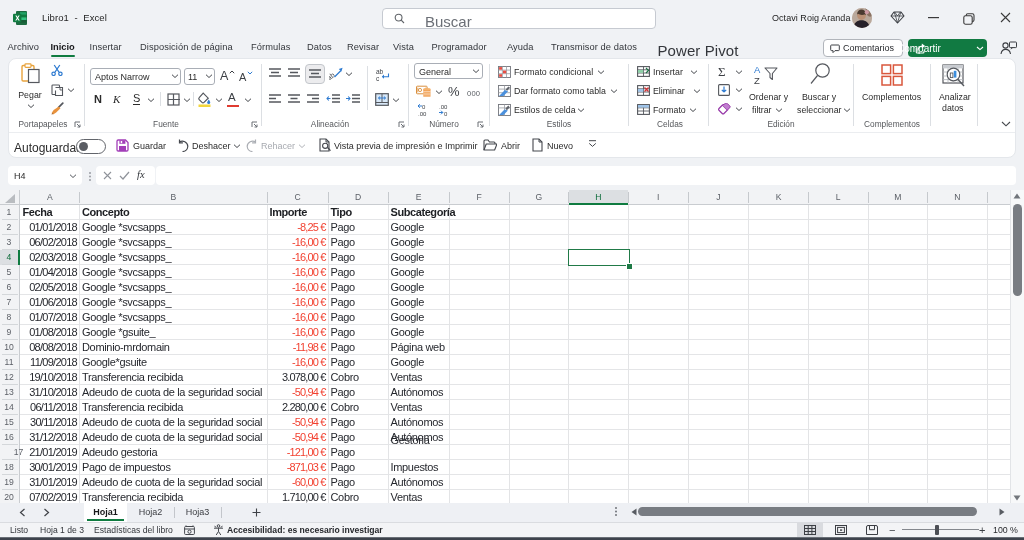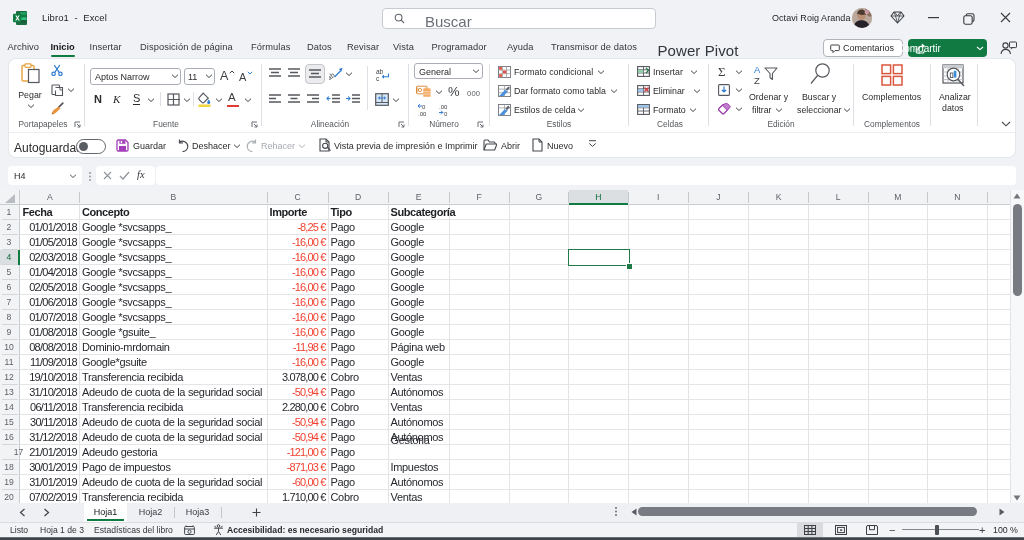--- a/index.html
+++ b/index.html
@@ -568,21 +568,21 @@
 <div class="cell" style="left:22.5px;top:15px;font-weight:bold;letter-spacing:-0.42px;color:#1d1f23">Fecha</div>
 <div class="cell" style="left:82.0px;top:15px;font-weight:bold;letter-spacing:-0.42px;color:#1d1f23">Concepto</div>
 <div class="cell" style="left:269.5px;top:15px;font-weight:bold;letter-spacing:-0.42px;color:#1d1f23">Importe</div>
 <div class="cell" style="left:330.5px;top:15px;font-weight:bold;letter-spacing:-0.42px;color:#1d1f23">Tipo</div>
 <div class="cell" style="left:390.5px;top:15px;font-weight:bold;letter-spacing:-0.42px;color:#1d1f23">Subcategoría</div>
 <div class="cell num" style="left:20px;top:30px;width:57.0px;letter-spacing:-0.73px">01/01/2018</div>
 <div class="cell" style="left:82.0px;top:30px">Google *svcsapps_</div>
 <div class="cell num red" style="left:267px;top:30px;width:58.5px">-8,25 €</div>
 <div class="cell" style="left:330.5px;top:30px">Pago</div>
 <div class="cell" style="left:390.5px;top:30px">Google</div>
-<div class="cell num" style="left:20px;top:45px;width:57.0px;letter-spacing:-0.73px">01/05/2018</div>
+<div class="cell num" style="left:20px;top:45px;width:57.0px;letter-spacing:-0.73px">06/02/2018</div>
 <div class="cell" style="left:82.0px;top:45px">Google *svcsapps_</div>
 <div class="cell num red" style="left:267px;top:45px;width:58.5px">-16,00 €</div>
 <div class="cell" style="left:330.5px;top:45px">Pago</div>
 <div class="cell" style="left:390.5px;top:45px">Google</div>
 <div class="cell num" style="left:20px;top:60px;width:57.0px;letter-spacing:-0.73px">02/03/2018</div>
 <div class="cell" style="left:82.0px;top:60px">Google *svcsapps_</div>
 <div class="cell num red" style="left:267px;top:60px;width:58.5px">-16,00 €</div>
 <div class="cell" style="left:330.5px;top:60px">Pago</div>
 <div class="cell" style="left:390.5px;top:60px">Google</div>
 <div class="cell num" style="left:20px;top:75px;width:57.0px;letter-spacing:-0.73px">01/04/2018</div>
@@ -678,21 +678,21 @@
   </svg>
 
 <div class="a" style="left:0;top:503px;width:1024px;height:19px;background:#eef0f4"></div>
 <svg class="a" style="left:19px;top:508px" width="7" height="9" viewBox="0 0 7 9">
     <path d="M5.5 1L1.5 4.5 5.5 8" stroke="#3f4247" stroke-width="1.2" fill="none"></path>
   </svg>
 <svg class="a" style="left:43px;top:508px" width="7" height="9" viewBox="0 0 7 9">
     <path d="M1.5 1l4 3.5-4 3.5" stroke="#3f4247" stroke-width="1.2" fill="none"></path>
   </svg>
 <div class="a" style="left:84px;top:503px;width:43px;height:19px;background:#fff"></div>
-<div class="a" style="left:84px;top:503px;width:43px;text-align:center;font-size:9px;font-weight:normal;color:#17181a;line-height:18px">Hoja1</div>
+<div class="a" style="left:84px;top:503px;width:43px;text-align:center;font-size:9px;font-weight:bold;color:#17181a;line-height:18px">Hoja1</div>
 <div class="a" style="left:87px;top:519px;width:37px;height:2.4px;background:#0f7b40"></div>
 <div class="a" style="left:134px;top:503px;width:33px;text-align:center;font-size:9px;color:#3b3d42;line-height:18px">Hoja2</div>
 <div class="a" style="left:174px;top:507px;width:1px;height:11px;background:#c3c6cb"></div>
 <div class="a" style="left:181px;top:503px;width:33px;text-align:center;font-size:9px;color:#3b3d42;line-height:18px">Hoja3</div>
 <div class="a" style="left:221px;top:507px;width:1px;height:11px;background:#c3c6cb"></div>
 <svg class="a" style="left:252px;top:508px" width="9" height="9" viewBox="0 0 9 9">
     <path d="M4.5 0.5v8M0.5 4.5h8" stroke="#3f4247" stroke-width="1.1"></path>
   </svg>
 <div class="a" style="left:615px;top:507px;width:2px;height:2px;background:#70747a;border-radius:50%;box-shadow:0 3.5px 0 #70747a,0 7px 0 #70747a"></div>
 <svg class="a" style="left:631px;top:508px" width="6" height="8" viewBox="0 0 6 8">
@@ -710,21 +710,21 @@
 <svg class="a" style="left:184px;top:525px" width="11" height="10" viewBox="0 0 11 10">
     <rect x="0.6" y="1.5" width="9.8" height="8" rx="1" fill="none" stroke="#45484e" stroke-width="1"></rect>
     <path d="M0.6 4h9.8" stroke="#45484e" stroke-width="1"></path>
     <circle cx="5.5" cy="6.7" r="1.6" fill="none" stroke="#45484e" stroke-width="1"></circle>
     <path d="M2 1.5V0.4M9 1.5V0.4" stroke="#45484e" stroke-width="1"></path>
   </svg>
 <svg class="a" style="left:213px;top:524px" width="11" height="12" viewBox="0 0 11 12">
     <circle cx="5.5" cy="2" r="1.3" fill="none" stroke="#45484e" stroke-width="1"></circle>
     <path d="M1 4.2h9M5.5 4.2v3.2M5.5 7.4L3.2 11M5.5 7.4l2.3 3.6M1.5 2.2l1.8 1.2M9.5 2.2L7.7 3.4" stroke="#45484e" stroke-width="1" fill="none"></path>
   </svg>
-<div class="a" style="left:227px;top:525px;font-size:8.6px;font-weight:bold;color:#27292d">Accesibilidad: es necesario seguridad</div>
+<div class="a" style="left:227px;top:525px;font-size:8.6px;font-weight:bold;color:#27292d">Accesibilidad: es necesario investigar</div>
 <div class="a" style="left:797px;top:522.5px;width:26px;height:14px;background:#d9dbdf"></div>
 <svg class="a" style="left:804px;top:525px" width="12" height="10" viewBox="0 0 12 10">
     <rect x="0.5" y="0.5" width="11" height="9" fill="none" stroke="#3c3f44" stroke-width="1"></rect>
     <path d="M0.5 3.5h11M0.5 6.5h11M4.2 0.5v9M7.9 0.5v9" stroke="#3c3f44" stroke-width="1"></path>
   </svg>
 <svg class="a" style="left:835px;top:525px" width="12" height="10" viewBox="0 0 12 10">
     <rect x="0.5" y="0.5" width="11" height="9" fill="none" stroke="#3c3f44" stroke-width="1"></rect>
     <rect x="2.6" y="2.4" width="6.8" height="5.2" fill="none" stroke="#3c3f44" stroke-width="1"></rect>
     <path d="M5 4.4h2.2v1.4H5z" fill="#3c3f44"></path>
   </svg>

